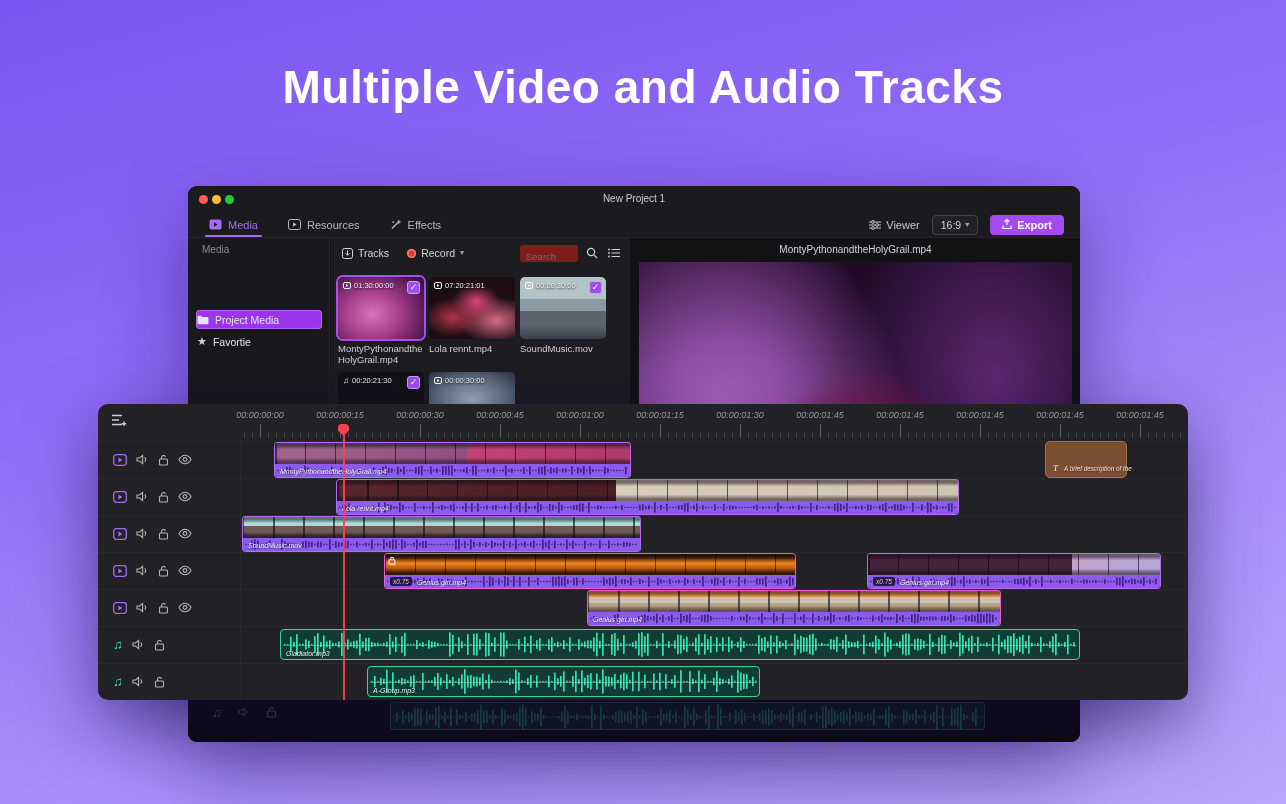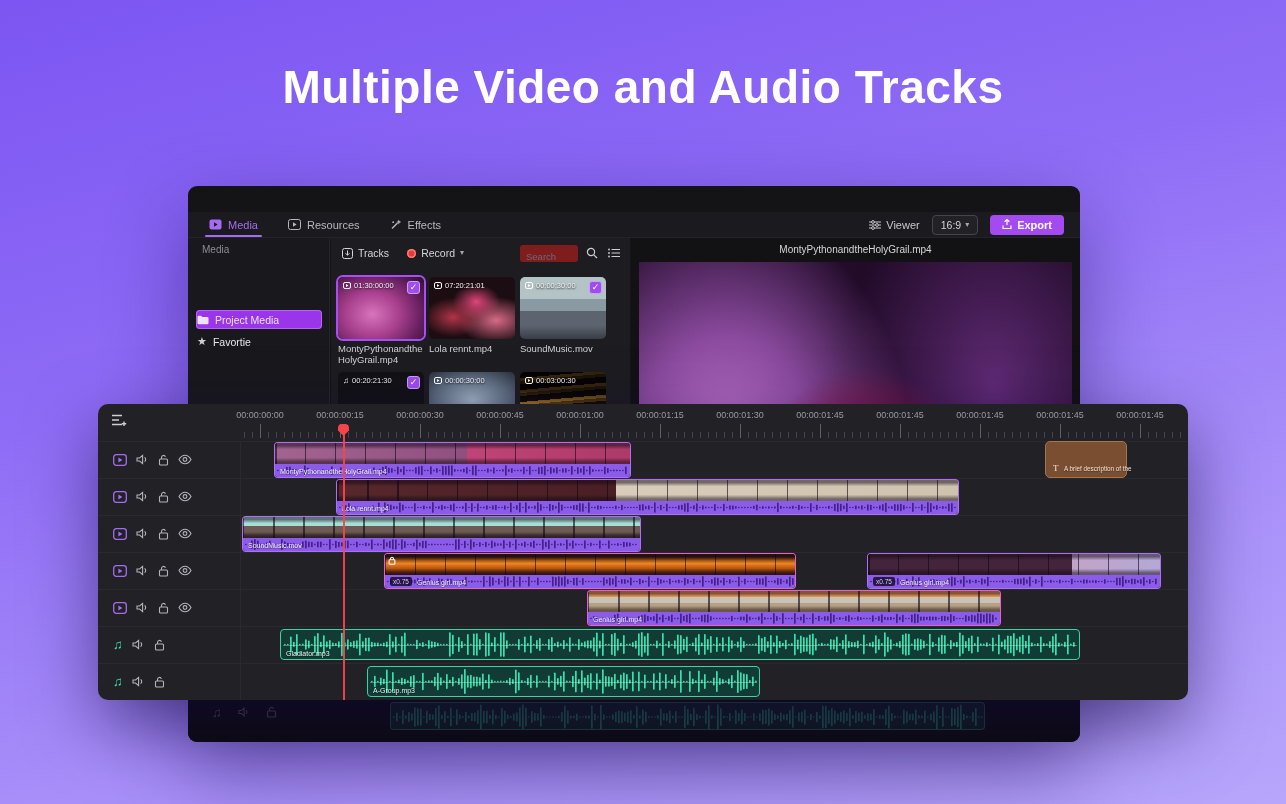--- a/index.html
+++ b/index.html
@@ -80,21 +80,21 @@
       radial-gradient(50% 70% at 82% 28%,#5f2a74 0%,rgba(20,5,40,0) 70%),
       linear-gradient(120deg,#2a0f33,#1a0820 60%,#240a2e);
   }
 
   
   #window-dim { position:absolute; left:0; right:0; bottom:0; height:42px; background:#0d0c0f; }
   #window-dim .dim-icons { position:absolute; left:24px; top:6px; display:flex; gap:16px; opacity:.3; }
   #dim-wave { position:absolute; left:202px; top:2px; width:595px; height:28px; border:1px solid rgba(61,214,166,.22); border-radius:4px; background:rgba(23,64,56,.30); color:rgba(45,190,150,.35); overflow:hidden; }
 
   
-  #timeline { position:absolute; left:98px; top:404px; width:1090px; height:296px; background:#222126; border-radius:10px; box-shadow:0 26px 70px rgba(18,8,64,.55); z-index:5; overflow:hidden; }
+  #timeline { position:absolute; left:98px; top:404px; width:1090px; height:296px; background:#222126; border-radius:10px; box-shadow:0 26px 70px rgba(18,8,64,.55); z-index:5; overflow:hidden;font-style:italic; }
   #tl-ruler { position:absolute; left:0; top:0; right:0; height:37px; }
   .ruler-label { position:absolute; top:6px; transform:translateX(-50%); font-size:9px; color:#9b99a1; white-space:nowrap; }
   #ruler-ticks { position:absolute; left:142px; right:0; top:20px; height:14px;
     background-image:
       repeating-linear-gradient(90deg,#615e68 0 1px,transparent 1px 80px),
       repeating-linear-gradient(90deg,#45434b 0 1px,transparent 1px 8px);
     background-size:100% 14px,100% 6px;
     background-position:20px top,4px bottom;
     background-repeat:no-repeat,no-repeat;
   }
@@ -147,20 +147,26 @@
   svg.ic { display:block; }
   .wf { overflow:hidden; }
 </style>
 </head>
 <body>
 
 <h1 id="hero-title">Multiple Video and Audio Tracks</h1>
 
 <div id="app-window">
 
+  <div id="titlebar">
+    <span class="tl-dot" style="left:11px;background:#ff5f57;"></span>
+    <span class="tl-dot" style="left:24px;background:#febc2e;"></span>
+    <span class="tl-dot" style="left:37px;background:#28c840;"></span>
+    <div id="win-title">New Project 1</div>
+  </div>
 
   <div id="tabbar">
     <div class="tab active" id="tab-media">
       <svg class="ic" width="13" height="11" viewBox="0 0 13 11">
           <rect x="0.5" y="0.5" width="12" height="10" rx="2" fill="#a56cf3"></rect>
           <path d="M5 3.2 L8.6 5.5 L5 7.8 Z" fill="#1b1a1e"></path>
         </svg>
       <span>Media</span>
     </div>
     <div class="tab" id="tab-resources">
@@ -319,29 +325,20 @@
         </span>
       <span class="thumb-check">✓</span>
     </div>
     <div class="thumb bg-blue" style="left:98px;top:134px;">
       <span class="thumb-dur">
           <svg class="ic" width="8" height="7" viewBox="0 0 8 7">
             <rect x="0.5" y="0.5" width="7" height="6" rx="1.5" fill="none" stroke="#fff"></rect>
             <path d="M3 2 L5.4 3.5 L3 5 Z" fill="#fff"></path>
           </svg>
           <span>00:00:30:00</span>
-        </span>
-    </div>
-    <div class="thumb bg-seats" style="left:189px;top:134px;">
-      <span class="thumb-dur">
-          <svg class="ic" width="8" height="7" viewBox="0 0 8 7">
-            <rect x="0.5" y="0.5" width="7" height="6" rx="1.5" fill="none" stroke="#fff"></rect>
-            <path d="M3 2 L5.4 3.5 L3 5 Z" fill="#fff"></path>
-          </svg>
-          <span>00:03:00:30</span>
         </span>
     </div>
   </div>
 
   <div id="preview">
     <div id="preview-title">MontyPythonandtheHolyGrail.mp4</div>
     <div id="preview-art"></div>
   </div>
 
   <div id="window-dim">

